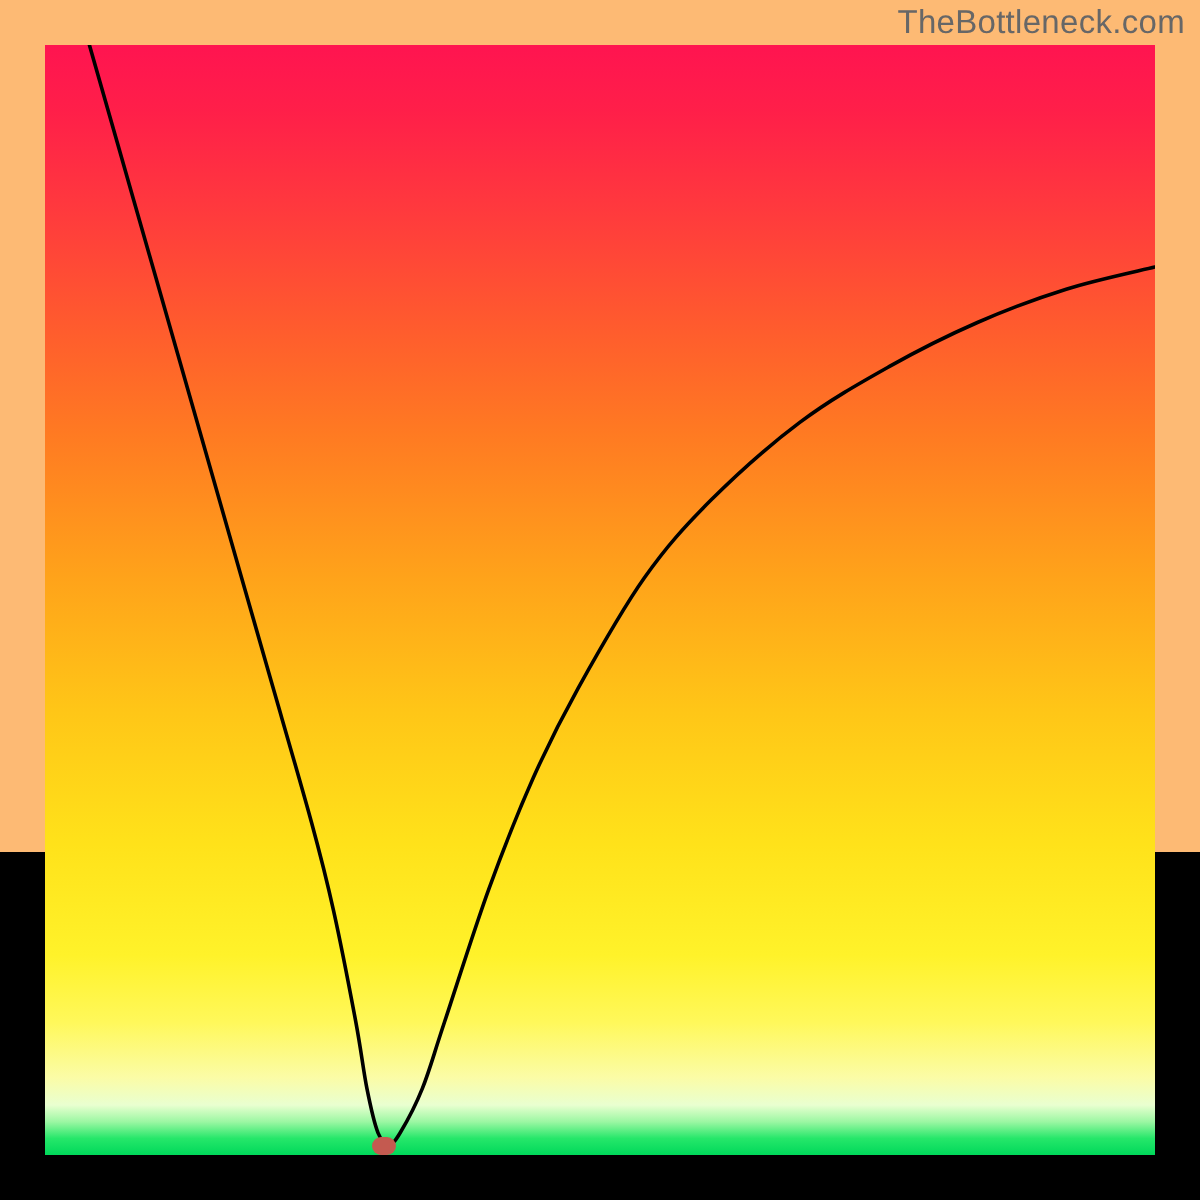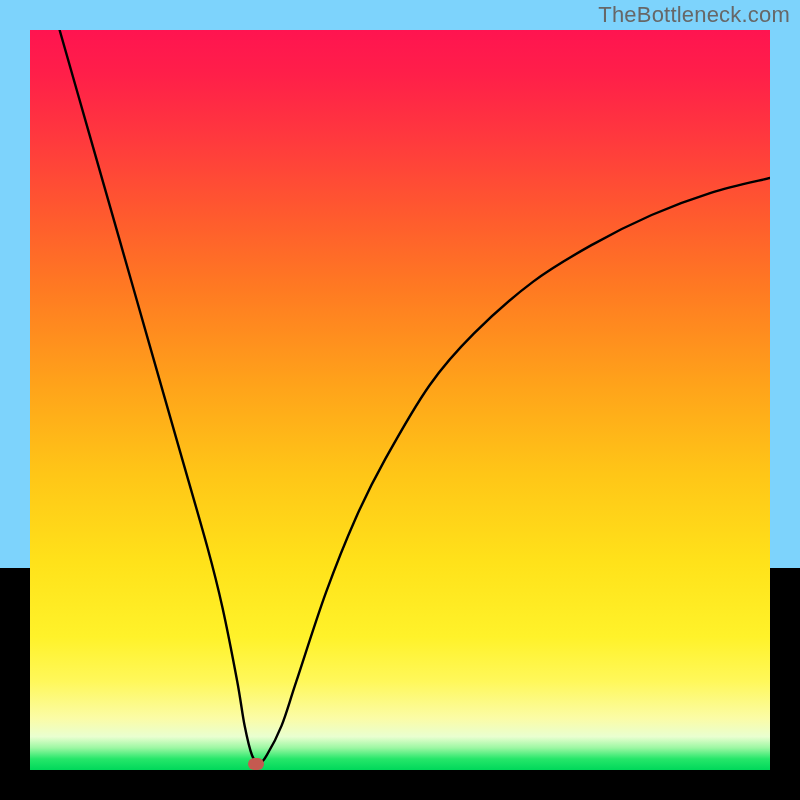--- a/index.html
+++ b/index.html
@@ -8,21 +8,21 @@
     width: 800px;
     height: 800px;
     background: #000;
     overflow: hidden;
     font-family: Arial, Helvetica, sans-serif;
   }
   .stage {
     position: relative;
     width: 800px;
     height: 568px;
-    background: #7dd3fc;
+    background: #fdba74;
   }
   .attribution {
     position: absolute;
     top: 2px;
     right: 10px;
     color: #676767;
     font-size: 22px;
     letter-spacing: 0.2px;
     user-select: none;
   }

